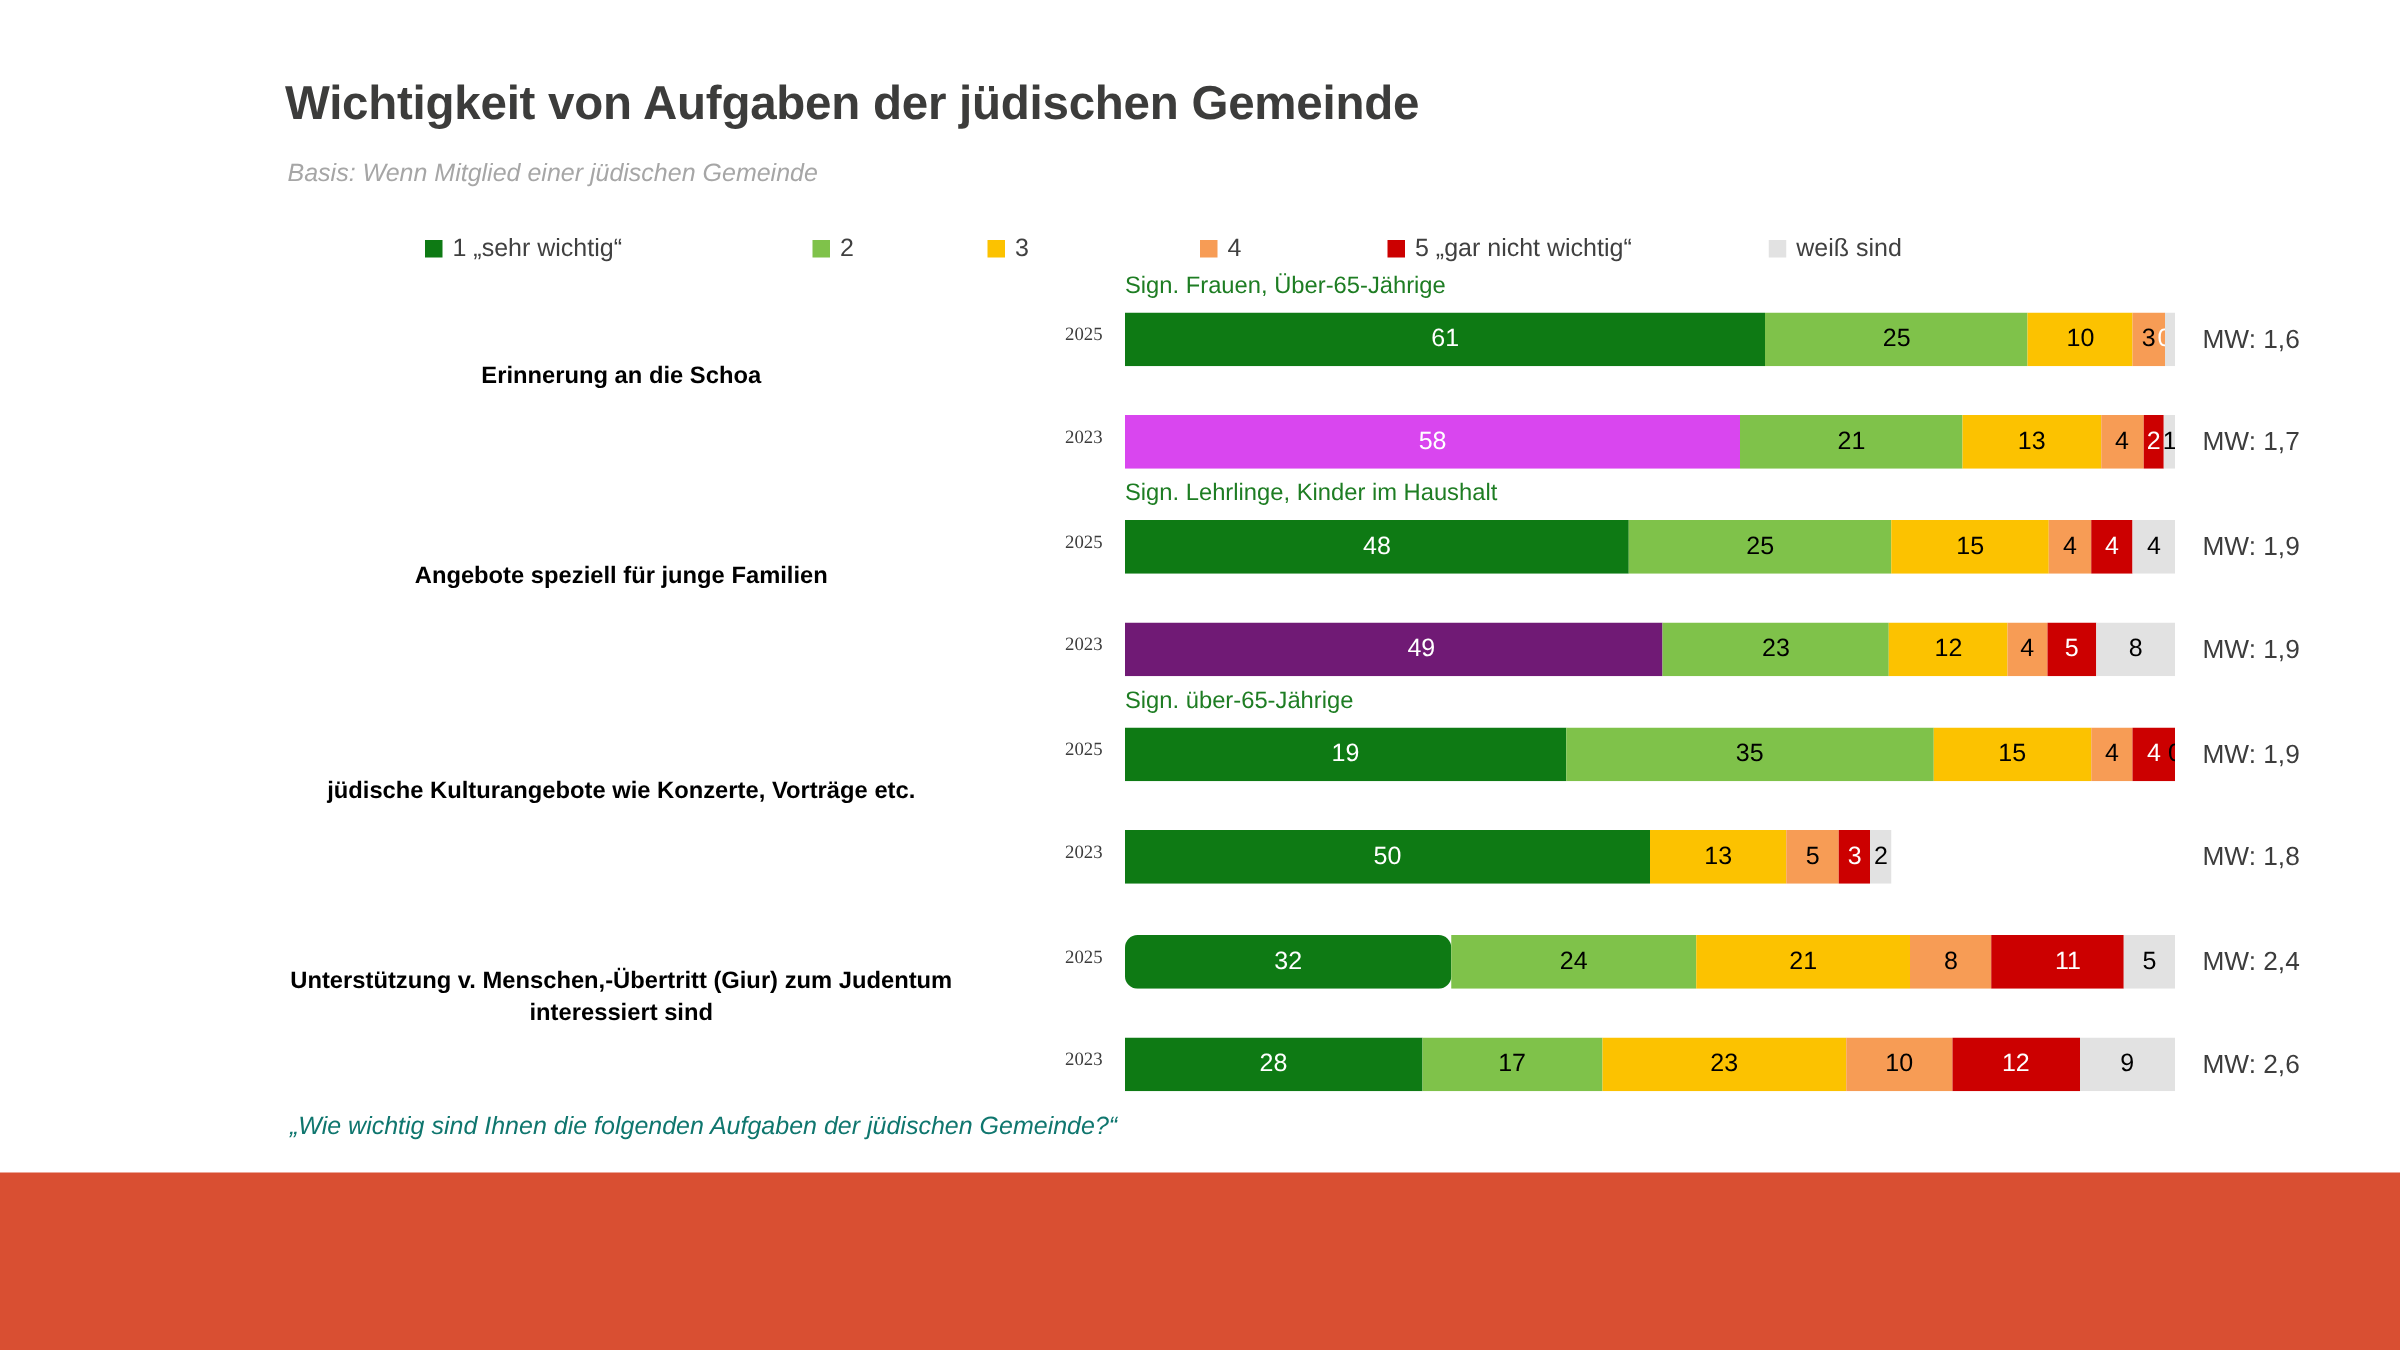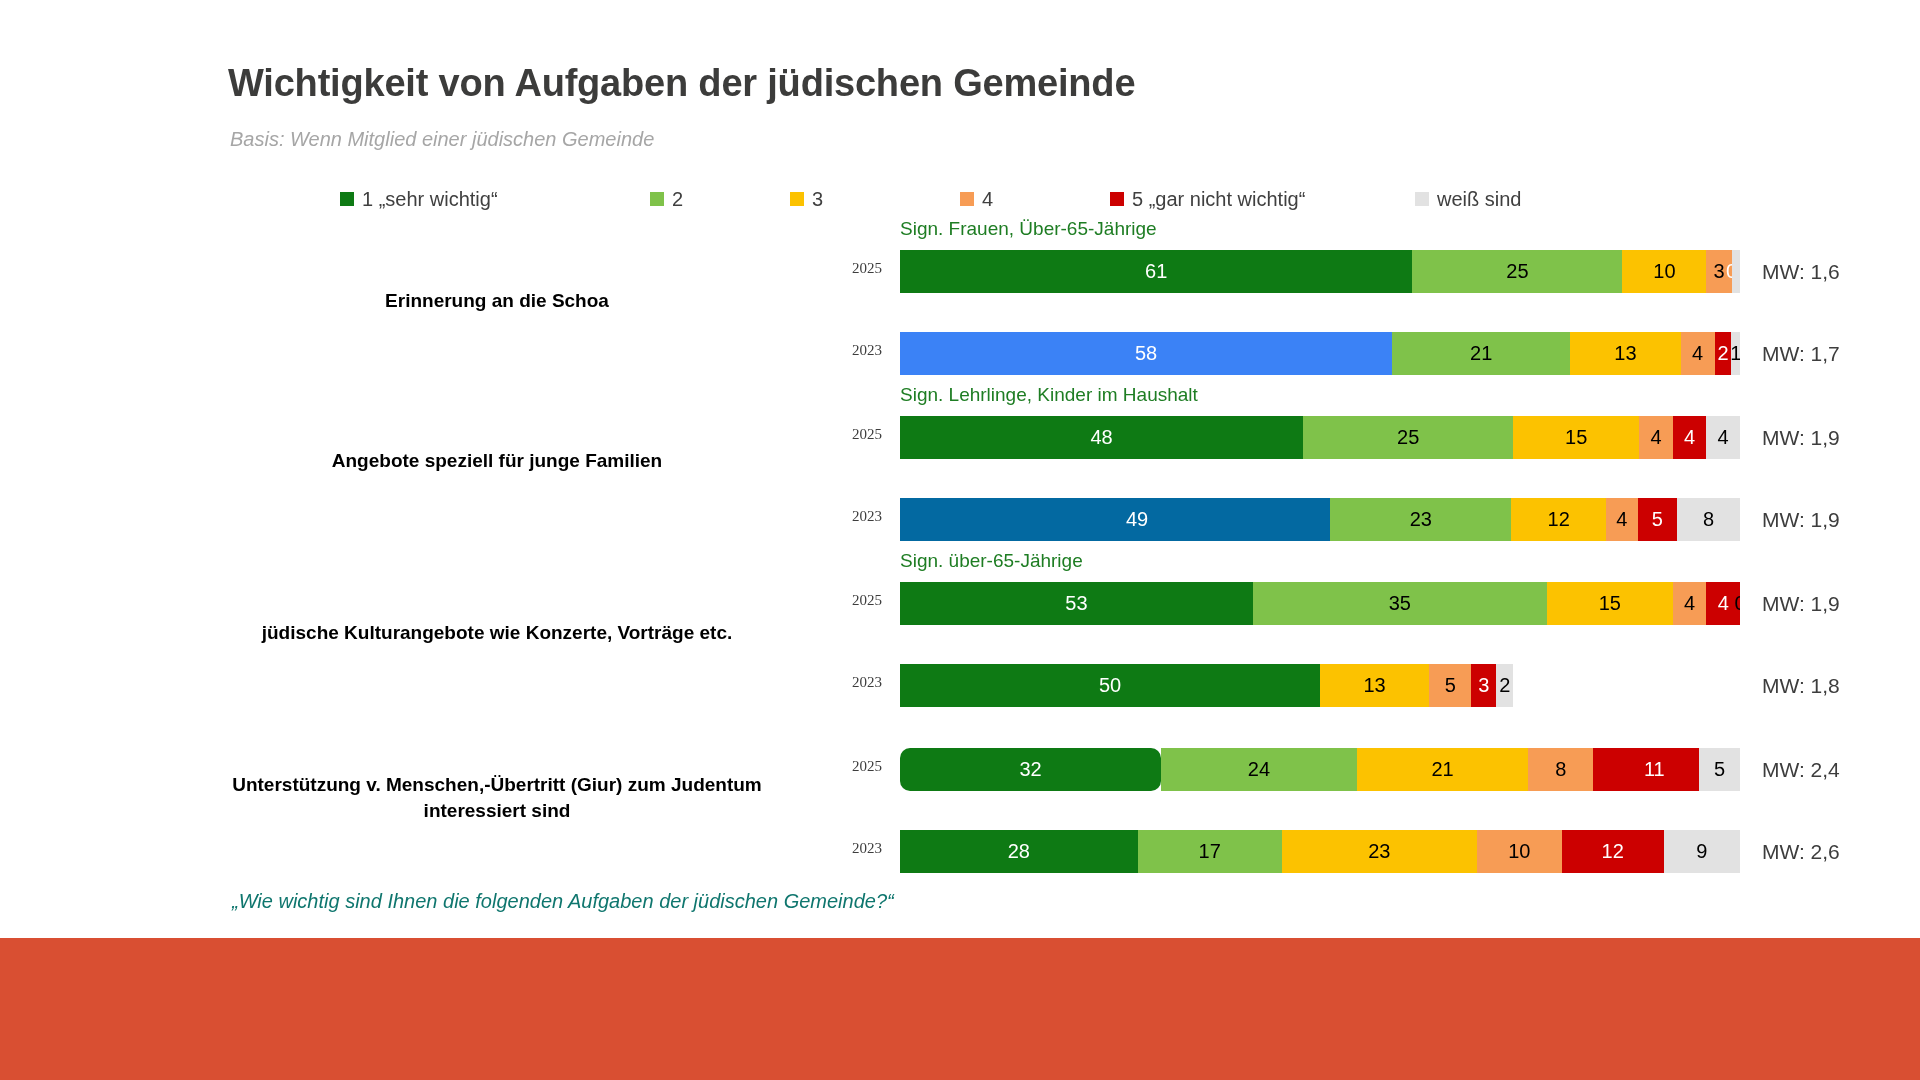--- a/index.html
+++ b/index.html
@@ -191,21 +191,21 @@
         <div class="seg" style="width: 61%; background: rgb(14, 122, 20); color: rgb(255, 255, 255);">61</div>
         <div class="seg" style="width: 25%; background: rgb(127, 194, 74); color: rgb(0, 0, 0);">25</div>
         <div class="seg" style="width: 10%; background: rgb(252, 194, 0); color: rgb(0, 0, 0);">10</div>
         <div class="seg" style="width: 3%; background: rgb(247, 156, 85); color: rgb(0, 0, 0);">3</div>
         <div class="seg" style="width: 0%; background: rgb(204, 0, 0); color: rgb(255, 255, 255);">0</div>
         <div class="seg" style="width: 1%; background: rgb(226, 226, 226); color: rgb(0, 0, 0);"></div>
       </div>
       <div class="mw-label" style="left: 1762px; top: 260px;">MW: 1,6</div>
       <div class="year-label" style="left: 792px; top: 342px;">2023</div>
       <div class="bar" style="left: 900px; top: 332px; width: 840px;">
-        <div class="seg" style="width: 58.5859%; background: #3b82f6; color: rgb(255, 255, 255); text-align: center;">58</div>
+        <div class="seg" style="width: 58.5859%; background: #d946ef; color: rgb(255, 255, 255); text-align: center;">58</div>
         <div class="seg" style="width: 21.2121%; background: rgb(127, 194, 74); color: rgb(0, 0, 0);">21</div>
         <div class="seg" style="width: 13.1313%; background: rgb(252, 194, 0); color: rgb(0, 0, 0);">13</div>
         <div class="seg" style="width: 4.0404%; background: rgb(247, 156, 85); color: rgb(0, 0, 0);">4</div>
         <div class="seg" style="width: 2.0202%; background: rgb(204, 0, 0); color: rgb(255, 255, 255);">2</div>
         <div class="seg" style="width: 1.0101%; background: rgb(226, 226, 226); color: rgb(0, 0, 0);">1</div>
       </div>
       <div class="mw-label" style="left: 1762px; top: 342px;">MW: 1,7</div>
       <div class="cat-label" style="left: 232px; top: 448px; width: 530px;">Angebote speziell für junge Familien</div>
       <div class="sign-note" style="left: 900px; top: 384px;">Sign. Lehrlinge, Kinder im Haushalt</div>
       <div class="year-label" style="left: 792px; top: 426px;">2025</div>
@@ -213,33 +213,33 @@
         <div class="seg" style="width: 48%; background: rgb(14, 122, 20); color: rgb(255, 255, 255);">48</div>
         <div class="seg" style="width: 25%; background: rgb(127, 194, 74); color: rgb(0, 0, 0);">25</div>
         <div class="seg" style="width: 15%; background: rgb(252, 194, 0); color: rgb(0, 0, 0);">15</div>
         <div class="seg" style="width: 4%; background: rgb(247, 156, 85); color: rgb(0, 0, 0);">4</div>
         <div class="seg" style="width: 4%; background: rgb(204, 0, 0); color: rgb(255, 255, 255);">4</div>
         <div class="seg" style="width: 4%; background: rgb(226, 226, 226); color: rgb(0, 0, 0);">4</div>
       </div>
       <div class="mw-label" style="left: 1762px; top: 426px;">MW: 1,9</div>
       <div class="year-label" style="left: 792px; top: 508px;">2023</div>
       <div class="bar" style="left: 900px; top: 498px; width: 840px;">
-        <div class="seg" style="width: 48.5149%; background: #0369a1; color: rgb(255, 255, 255); padding-left: 44px;">49</div>
+        <div class="seg" style="width: 48.5149%; background: #701a75; color: rgb(255, 255, 255); padding-left: 44px;">49</div>
         <div class="seg" style="width: 22.7723%; background: rgb(127, 194, 74); color: rgb(0, 0, 0);">23</div>
         <div class="seg" style="width: 11.8812%; background: rgb(252, 194, 0); color: rgb(0, 0, 0);">12</div>
         <div class="seg" style="width: 3.9604%; background: rgb(247, 156, 85); color: rgb(0, 0, 0);">4</div>
         <div class="seg" style="width: 4.9505%; background: rgb(204, 0, 0); color: rgb(255, 255, 255);">5</div>
         <div class="seg" style="width: 7.92079%; background: rgb(226, 226, 226); color: rgb(0, 0, 0);">8</div>
       </div>
       <div class="mw-label" style="left: 1762px; top: 508px;">MW: 1,9</div>
       <div class="cat-label" style="left: 232px; top: 620px; width: 530px;">jüdische Kulturangebote wie Konzerte, Vorträge etc.</div>
       <div class="sign-note" style="left: 900px; top: 550px;">Sign. über-65-Jährige</div>
       <div class="year-label" style="left: 792px; top: 592px;">2025</div>
       <div class="bar" style="left: 900px; top: 582px; width: 840px;">
-        <div class="seg" style="width: 42%; background: rgb(14, 122, 20); color: rgb(255, 255, 255);">53</div>
+        <div class="seg" style="width: 42%; background: rgb(14, 122, 20); color: rgb(255, 255, 255);">19</div>
         <div class="seg" style="width: 35%; background: rgb(127, 194, 74); color: rgb(0, 0, 0);">35</div>
         <div class="seg" style="width: 15%; background: rgb(252, 194, 0); color: rgb(0, 0, 0);">15</div>
         <div class="seg" style="width: 4%; background: rgb(247, 156, 85); color: rgb(0, 0, 0);">4</div>
         <div class="seg" style="width: 4%; background: rgb(204, 0, 0); color: rgb(255, 255, 255);">4</div>
         <div class="seg" style="width: 0%; background: rgb(226, 226, 226); color: rgb(0, 0, 0);">0</div>
       </div>
       <div class="mw-label" style="left: 1762px; top: 592px;">MW: 1,9</div>
       <div class="year-label" style="left: 792px; top: 674px;">2023</div>
       <div class="bar" style="left: 900px; top: 664px; width: 840px;">
         <div class="seg" style="width: 50%; background: rgb(14, 122, 20); color: rgb(255, 255, 255);">50</div>

